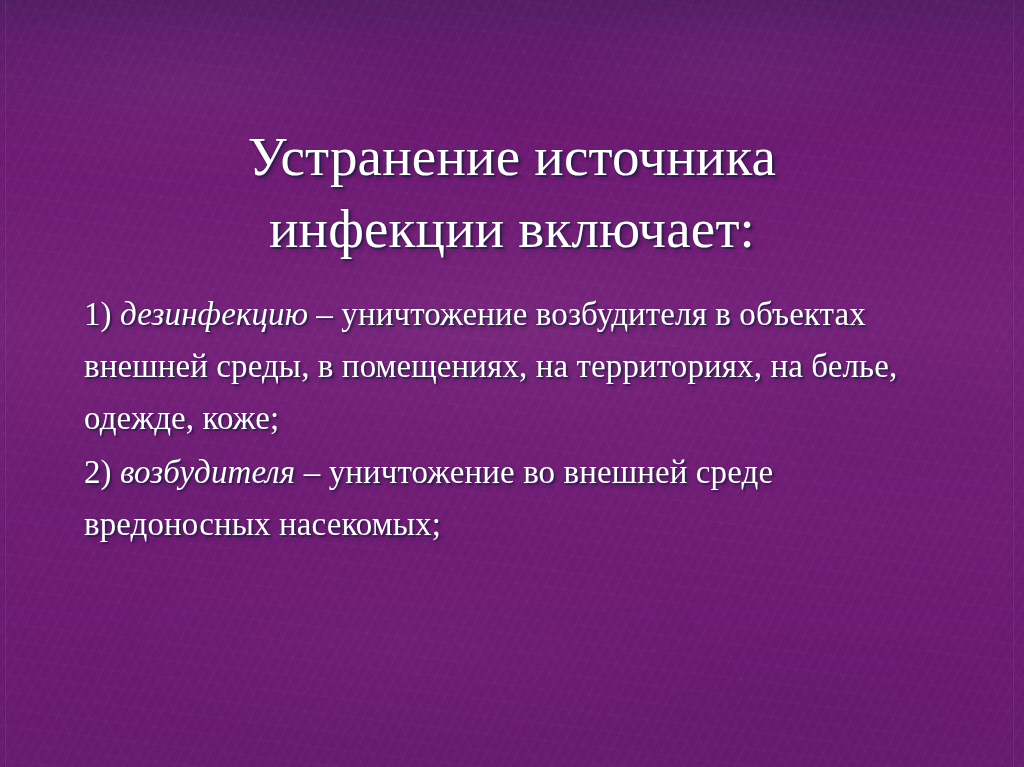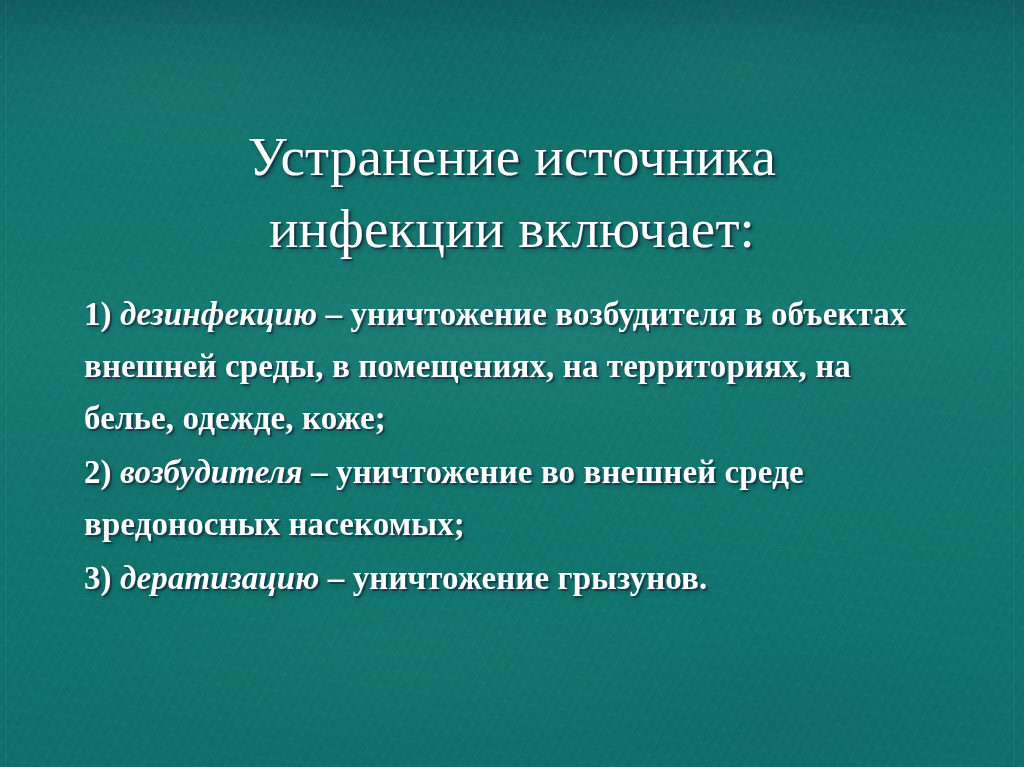--- a/index.html
+++ b/index.html
@@ -14,21 +14,21 @@
     overflow: hidden;
     font-family: "Liberation Serif", "DejaVu Serif", serif;
   }
 
   
   .slide {
     position: relative;
     width: 1024px;
     height: 767px;
     overflow: hidden;
-    background-color: #0f766e;
+    background-color: #701a75;
     box-sizing: border-box;
   }
 
   
   .bg-shade {
     position: absolute;
     inset: 0;
     background:
       linear-gradient(to bottom,
         rgba(20,38,62,0.30) 0px,
@@ -134,21 +134,21 @@
     position: absolute;
     left: 84px;
     top: 288px;
     width: 856px;
   }
 
   .body-item {
     color: #ffffff;
     font-family: "Liberation Serif", "DejaVu Serif", serif;
     font-size: 33px;
-    font-weight: 700;
+    font-weight: 400;
     line-height: 52px;
     letter-spacing: 0.1px;
     text-shadow:
        2px 2px 0 rgba(18,34,56,0.50),
        2px 3px 4px rgba(12,24,42,0.35);
     margin: 0 0 2px 0;
     text-indent: 0;
   }
 
   .body-item .term {
@@ -186,22 +186,16 @@
         <span class="rest">уничтожение возбудителя в объектах внешней среды, в помещениях, на территориях, на белье, одежде, коже;</span>
       </p>
 
       <p class="body-item">
         <span class="marker">2)</span>
         <span class="term">возбудителя</span>
         <span class="rest">–</span>
         <span class="rest">уничтожение во внешней среде вредоносных насекомых;</span>
       </p>
 
-      <p class="body-item">
-        <span class="marker">3)</span>
-        <span class="term">дератизацию</span>
-        <span class="rest">–</span>
-        <span class="rest">уничтожение грызунов.</span>
-      </p>
 
     </div>
   </div>
 </div>
 
 </body></html>

